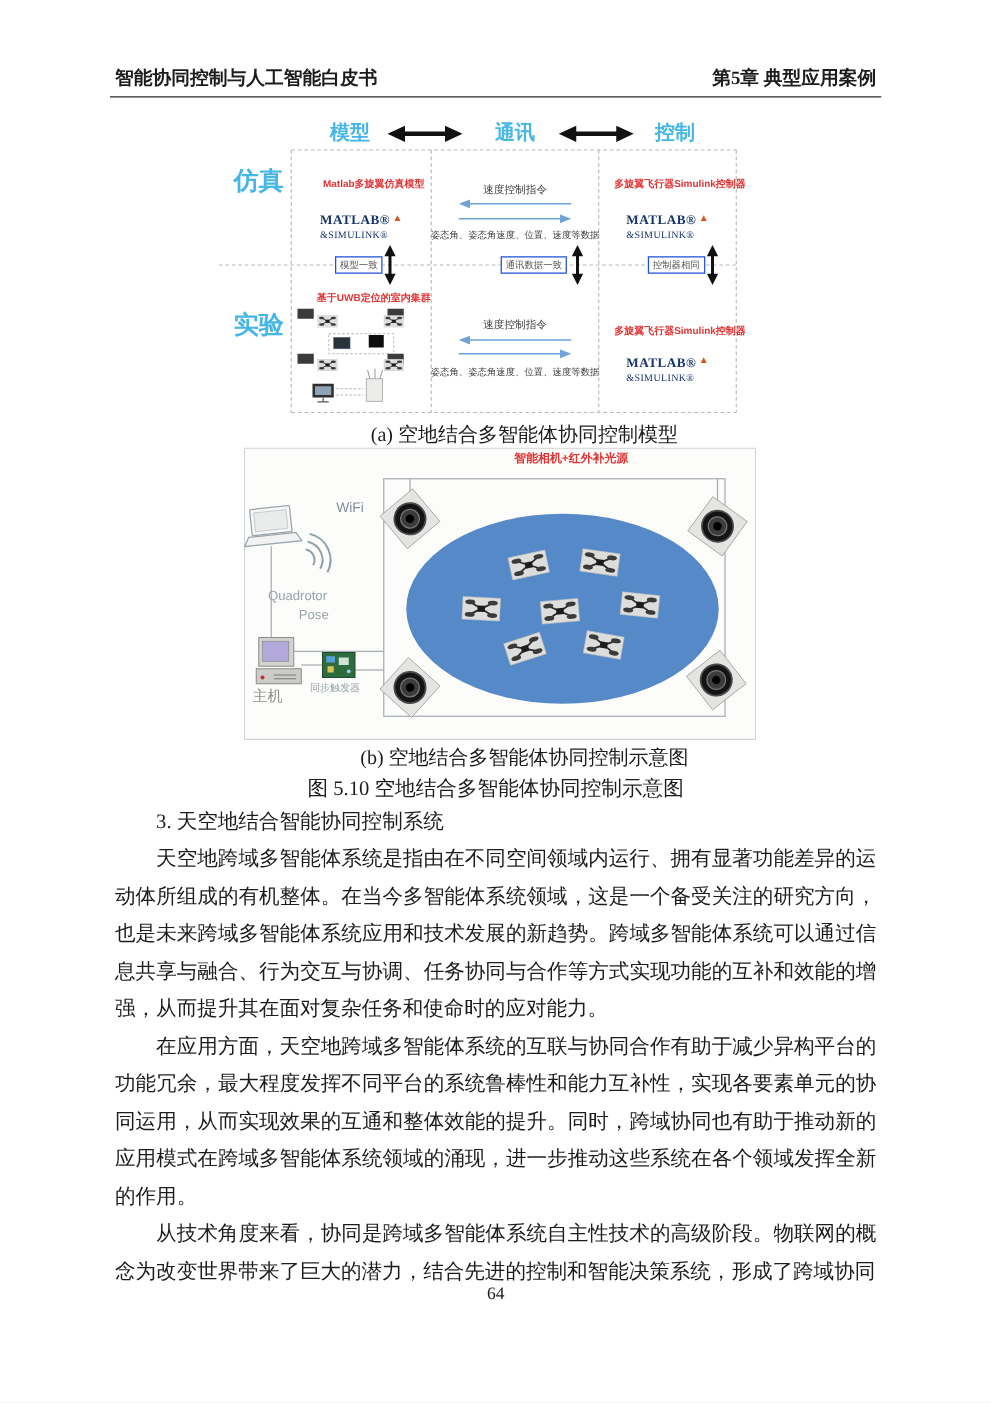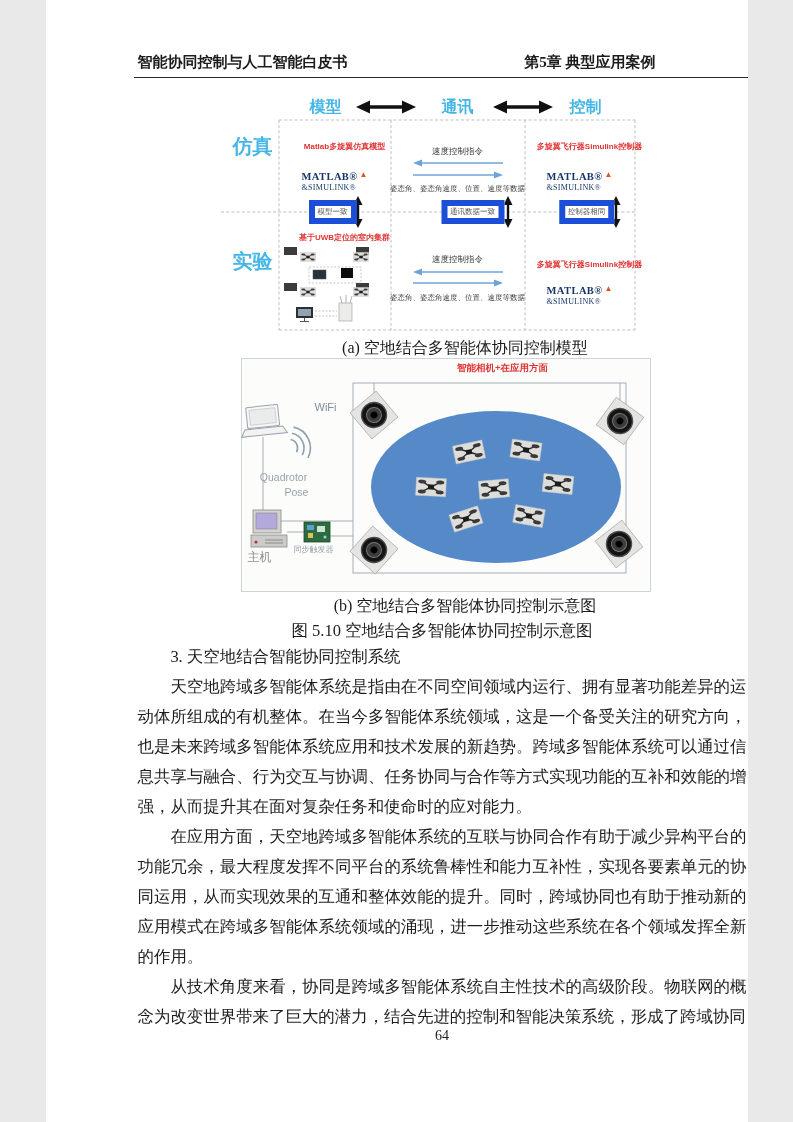--- a/index.html
+++ b/index.html
@@ -1,30 +1,30 @@
 <!DOCTYPE html>
 <html><head>
 <meta charset="utf-8">
 <style>
   html,body{margin:0;padding:0;background:#e9e9e9;}
-  .page{position:relative;width:702px;height:1122px;margin:0 auto;background:#ffffff;
+  .page{position:relative;width:793px;height:1122px;margin:0 auto;background:#ffffff;
         font-family:"Liberation Serif","DejaVu Serif",serif;color:#1c1c1c;overflow:hidden;}
   .abs{position:absolute;}
   .lbl{position:absolute;transform:translate(-50%,-50%);white-space:nowrap;line-height:1.15;}
   
   .hdr-left{left:92px;top:53px;font-size:15px;font-weight:bold;}
   .hdr-right{right:92px;top:53px;font-size:15px;font-weight:bold;}
   .hdr-rule{left:88px;top:77px;width:617px;height:0;border-top:1.4px solid #2b2b2b;}
   
   .cyan{color:#45b6e5;font-weight:bold;font-family:"Liberation Sans","DejaVu Sans",sans-serif;}
   .fa-col{font-size:16px;}
   .fa-row{font-size:20px;}
   .red-lbl{color:#e03434;font-weight:bold;font-family:"Liberation Sans","DejaVu Sans",sans-serif;margin-left:10px;}
   .f8{font-size:8px;} .f85{font-size:8.5px;color:#3a3a3a;} .f75{font-size:7.5px;color:#3a3a3a;}
-  .bridge-box{position:absolute;transform:translate(-50%,-50%);border:6px solid #1d4ed8;background:#fff;
+  .bridge-box{position:absolute;transform:translate(-50%,-50%);border:1px solid #1d4ed8;background:#fff;
               font-size:7.5px;color:#555;padding:1px 3px;white-space:nowrap;
               font-family:Liberation Mono, monospace;}
   
   .mlogo{position:absolute;transform:translate(-50%,-50%);text-align:left;color:#16356b;line-height:1.05;}
   .ml-main{font-size:10.5px;font-weight:bold;letter-spacing:.4px;}
   .ml-tri{color:#d9541e;font-size:8px;vertical-align:3px;margin-left:2px;}
   .ml-sub{font-size:8px;letter-spacing:.3px;}
   
   .fb-red{font-size:9.5px;}
   .fb-grey{color:#98a3ab;font-family:"Liberation Sans","DejaVu Sans",sans-serif;}
@@ -244,21 +244,21 @@
 
     <g>
       <rect x="63" y="164" width="26" height="20" fill="#2e6b3f" stroke="#1f4a2b" stroke-width="0.8"></rect>
       <rect x="66" y="167" width="7" height="5" fill="#58a0d8"></rect>
       <rect x="76" y="168" width="8" height="6" fill="#cfe3d4"></rect>
       <rect x="67" y="175" width="5" height="5" fill="#d8c458"></rect>
       <circle cx="84" cy="179" r="1.5" fill="#9ad0f0"></circle>
     </g>
   </svg>
 
-  <div class="lbl red-lbl fb-red" style="left:447px;top:368px;">智能相机+在应用方面</div>
+  <div class="lbl red-lbl fb-red" style="left:447px;top:368px;">智能相机+红外补光源</div>
   <div class="lbl fb-grey" style="left:280px;top:407px;font-size:11px;color:#7f8f9c;">WiFi</div>
   <div class="lbl fb-grey" style="left:238px;top:477px;font-size:10.5px;">Quadrotor</div>
   <div class="lbl fb-grey" style="left:251px;top:492px;font-size:10.5px;">Pose</div>
   <div class="lbl" style="left:214px;top:558px;font-size:12px;color:#8e8e8c;">主机</div>
   <div class="lbl fb-grey" style="left:268px;top:550px;font-size:8px;">同步触发器</div>
 
   <div class="caption" style="top:596px;text-align:center;">(b) 空地结合多智能体协同控制示意图</div>
   <div class="fig-caption" style="top:620px;">图 5.10 空地结合多智能体协同控制示意图</div>
 
   <div class="bodytext">

